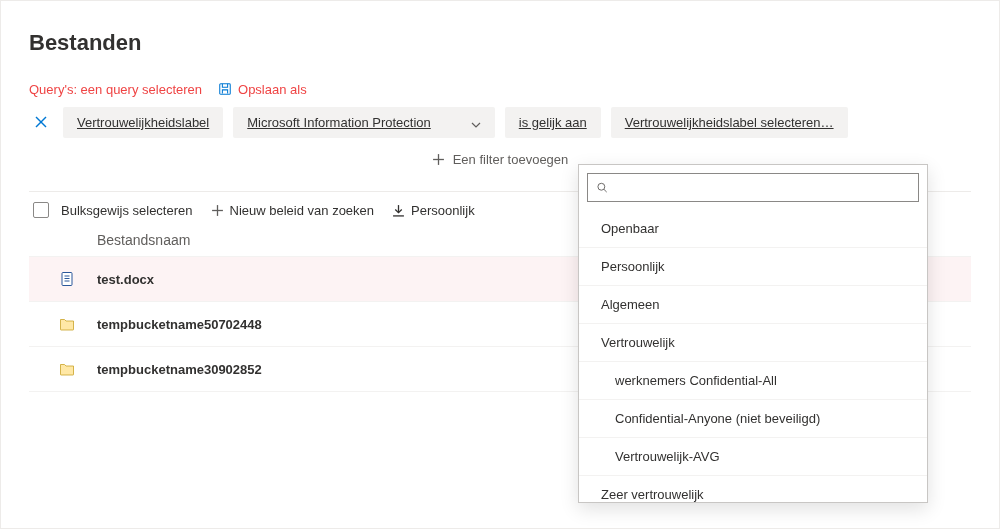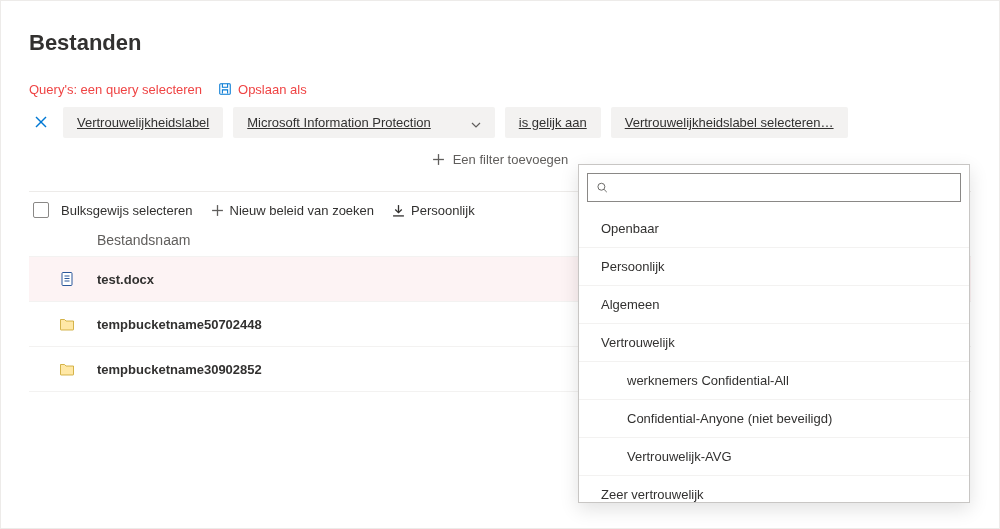--- a/index.html
+++ b/index.html
@@ -121,21 +121,21 @@
       border-bottom: 1px solid #f3f2f1;
     }
     .row.tinted { background: #fdf3f4; text-align: right; }
     .row-icon-wrap { width: 38px; display: flex; justify-content: flex-start; }
     .row-name { font-size: 13px; }
     .row-name.strong { font-weight: 600; }
     .dropdown-panel {
       position: absolute;
       top: 164px;
       left: 578px;
-      width: 392px;
+      width: 350px;
       background: #fff;
       border: 1px solid #c8c6c4;
       box-shadow: 0 6px 18px rgba(0,0,0,0.12);
     }
     .dropdown-inner {
       max-height: 337px;
       overflow-y: scroll;
     }
     .search-wrap {
       padding: 8px;
@@ -154,21 +154,21 @@
       font-size: 13px;
       font-family: inherit;
     }
     .search-icon { width: 13px; height: 13px; fill: #605e5c; }
     .dd-group {
       padding: 11px 22px;
       border-bottom: 1px solid #f3f2f1;
       font-size: 13px;
       cursor: pointer;
     }
-    .dd-group.sub { padding-left: 48px; }
+    .dd-group.sub { padding-left: 36px; }
     
     .dropdown-inner::-webkit-scrollbar { width: 14px; }
     .dropdown-inner::-webkit-scrollbar-thumb { background: #c8c6c4; }
     .dropdown-inner::-webkit-scrollbar-track { background: #f3f2f1; }
   </style>
 </head>
 <body>
 
 <div class="page">
   <h1 class="page-title">Bestanden</h1>

